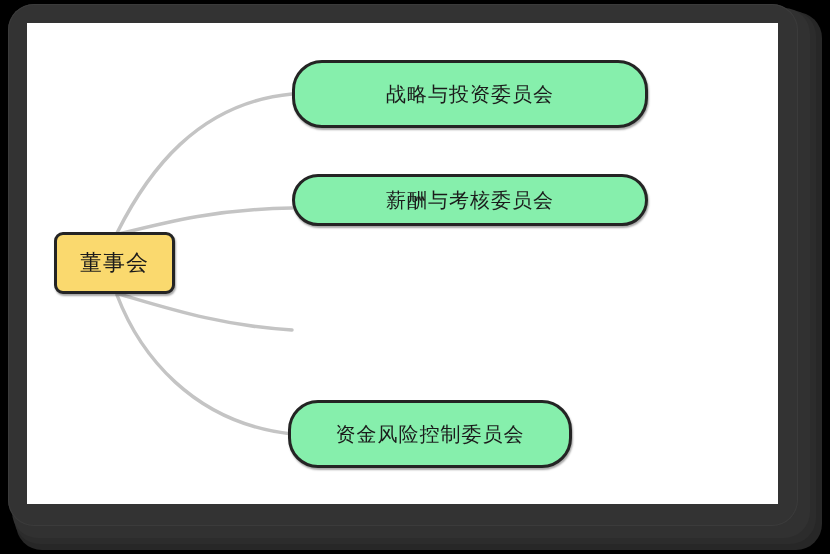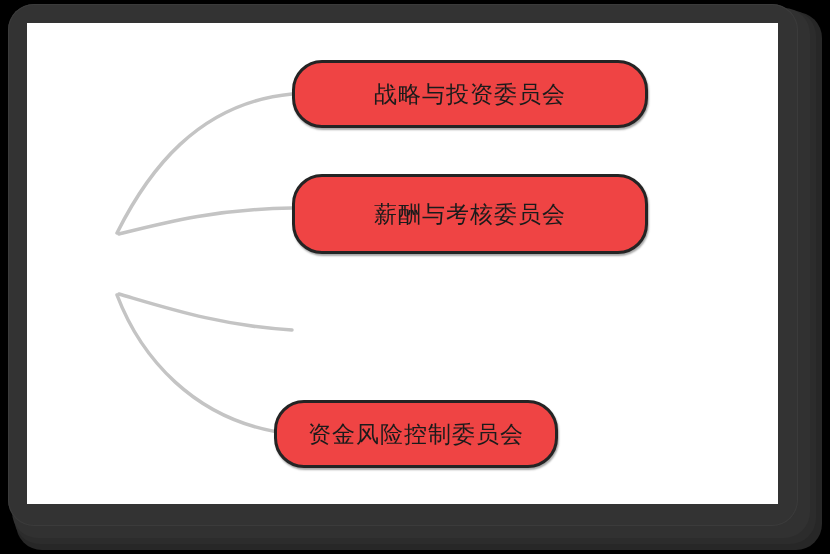--- a/index.html
+++ b/index.html
@@ -72,22 +72,22 @@
     white-space: nowrap;
     box-shadow: 1px 2px 2px rgba(0,0,0,0.35);
   }
 
   .node.root {
     background: #FAD96E;
     font-size: 22px;
   }
 
   .node.leaf {
-    background: #ef4444;
-    font-size: 23px;
+    background: #86efac;
+    font-size: 20px;
     border-radius: 30px;
   }
 </style>
 </head>
 <body>
 
 <div id="frame-root">
 
   <div class="frame-shadow s1"></div>
   <div class="frame-shadow s2"></div>
@@ -98,22 +98,23 @@
 
     <svg id="edges" viewBox="0 0 751 481">
       <g fill="none" stroke="#c4c4c4" stroke-width="3.5" stroke-linecap="round">
         <path d="M 90 210 C 120 150, 170 80, 265 71"></path>
         <path d="M 92 211 C 140 199, 190 186, 265 185"></path>
         <path d="M 92 271 C 140 285, 195 303, 265 307"></path>
         <path d="M 90 272 C 112 330, 165 400, 265 411"></path>
       </g>
     </svg>
 
+    <div class="node root" style="left: 27px; top: 209px; width: 121px; height: 62px;">董事会</div>
 
     <div class="node leaf" style="left: 265px; top: 37px; width: 356px; height: 68px;">战略与投资委员会</div>
 
-    <div class="node leaf" style="left: 265px; top: 151px; width: 356px; height: 80px;">薪酬与考核委员会</div>
+    <div class="node leaf" style="left: 265px; top: 151px; width: 356px; height: 52px;">薪酬与考核委员会</div>
 
 
-    <div class="node leaf" style="left: 247px; top: 377px; width: 284px; height: 68px;">资金风险控制委员会</div>
+    <div class="node leaf" style="left: 261px; top: 377px; width: 284px; height: 68px;">资金风险控制委员会</div>
 
   </div>
 </div>
 
 </body></html>

